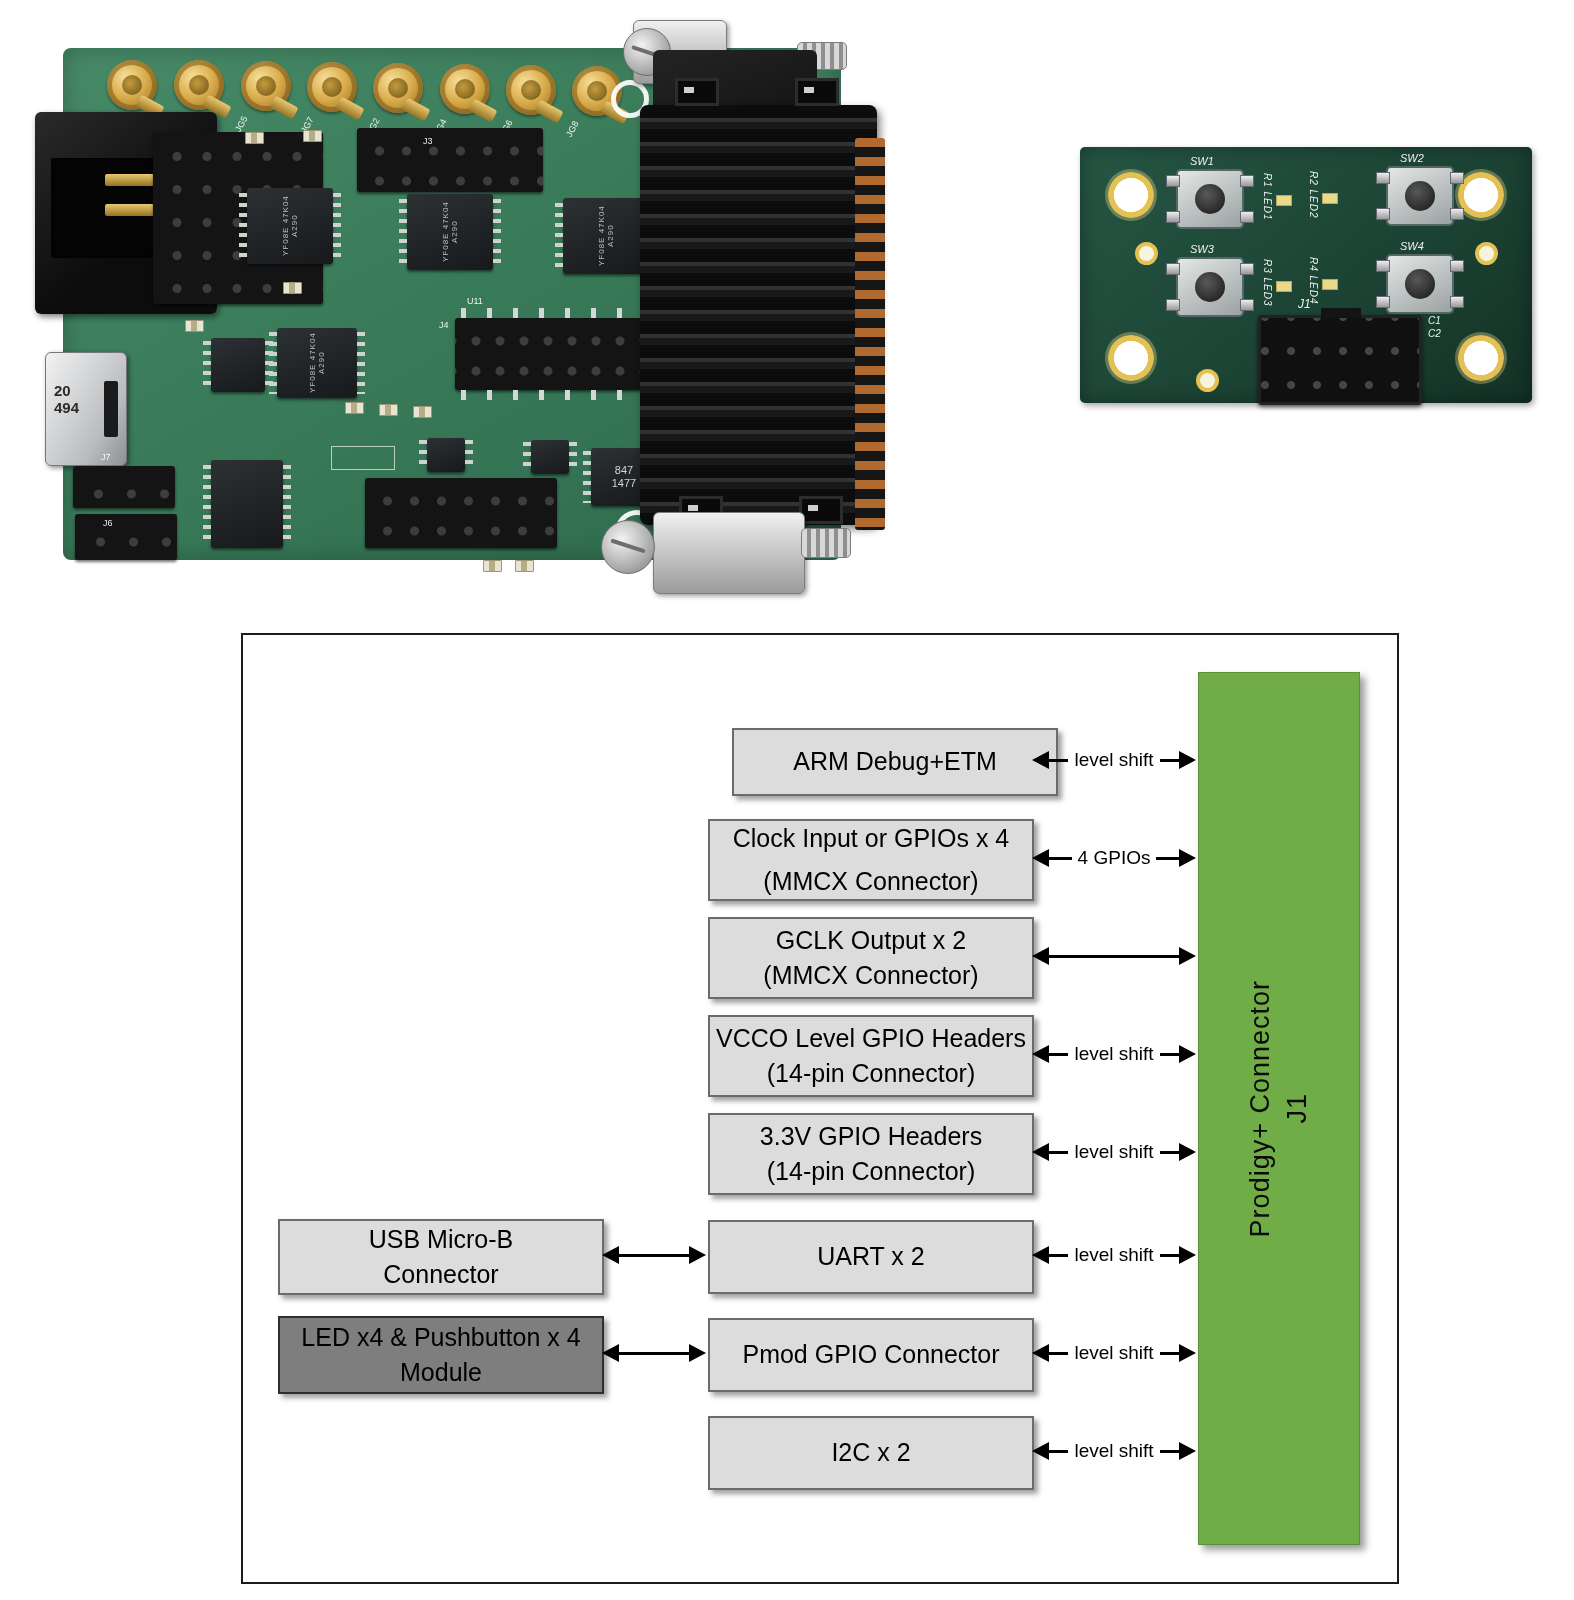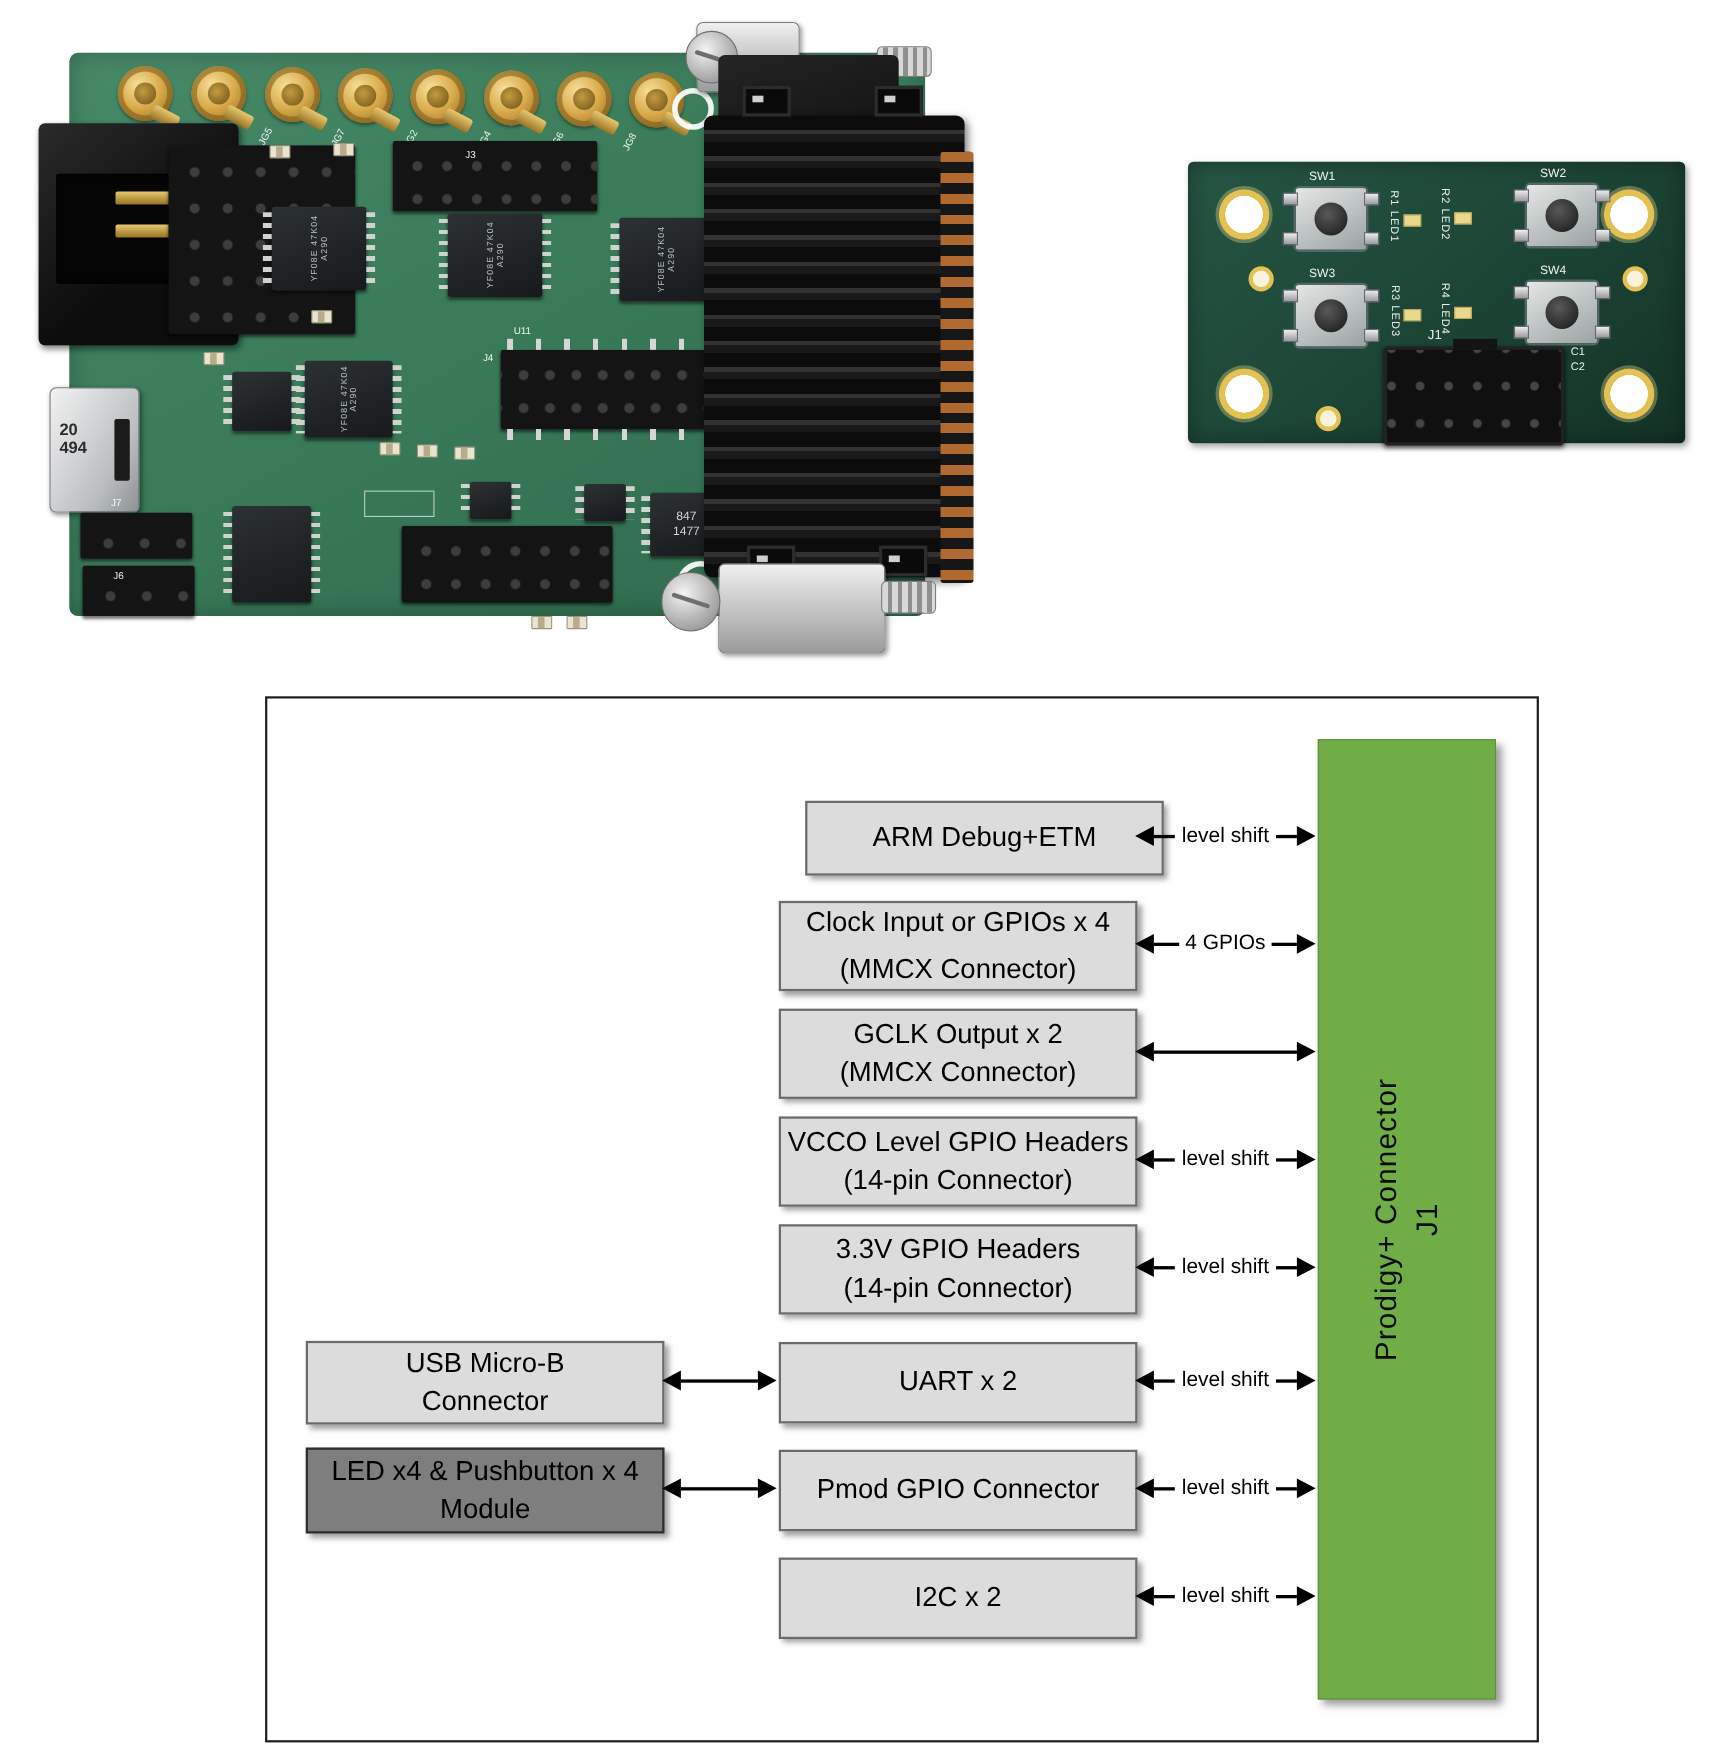--- a/index.html
+++ b/index.html
@@ -210,21 +210,21 @@
     <div class="copper"></div>
     <div class="ear" style="left:640px;top:58px;"></div>
     <div class="ear" style="left:760px;top:58px;"></div>
     <div class="ear" style="left:644px;top:476px;"></div>
     <div class="ear" style="left:764px;top:476px;"></div>
     <div class="metal" style="left:618px;top:492px;width:150px;height:80px;"></div>
     <div class="rod" style="left:766px;top:508px;width:48px;height:28px;"></div>
     <div class="screwhead" style="left:566px;top:500px;width:52px;height:52px;"></div>
   </div>
 
-  <div class="photo" style="left:1080px;top:147px;width:452px;height:256px;">
+  <div class="photo" style="left:1080px;top:147px;width:452px;height:256px;font-style:italic;">
     <div class="pcb-btn"></div>
     <div class="bhole" style="left:28px;top:25px;"></div>
     <div class="bhole" style="left:378px;top:25px;"></div>
     <div class="bhole" style="left:28px;top:188px;"></div>
     <div class="bhole" style="left:378px;top:188px;"></div>
     <div class="via" style="left:55px;top:95px;"></div>
     <div class="via" style="left:395px;top:95px;"></div>
     <div class="via" style="left:116px;top:222px;"></div>
 
     <span class="swlbl" style="left:110px;top:8px;">SW1</span>

